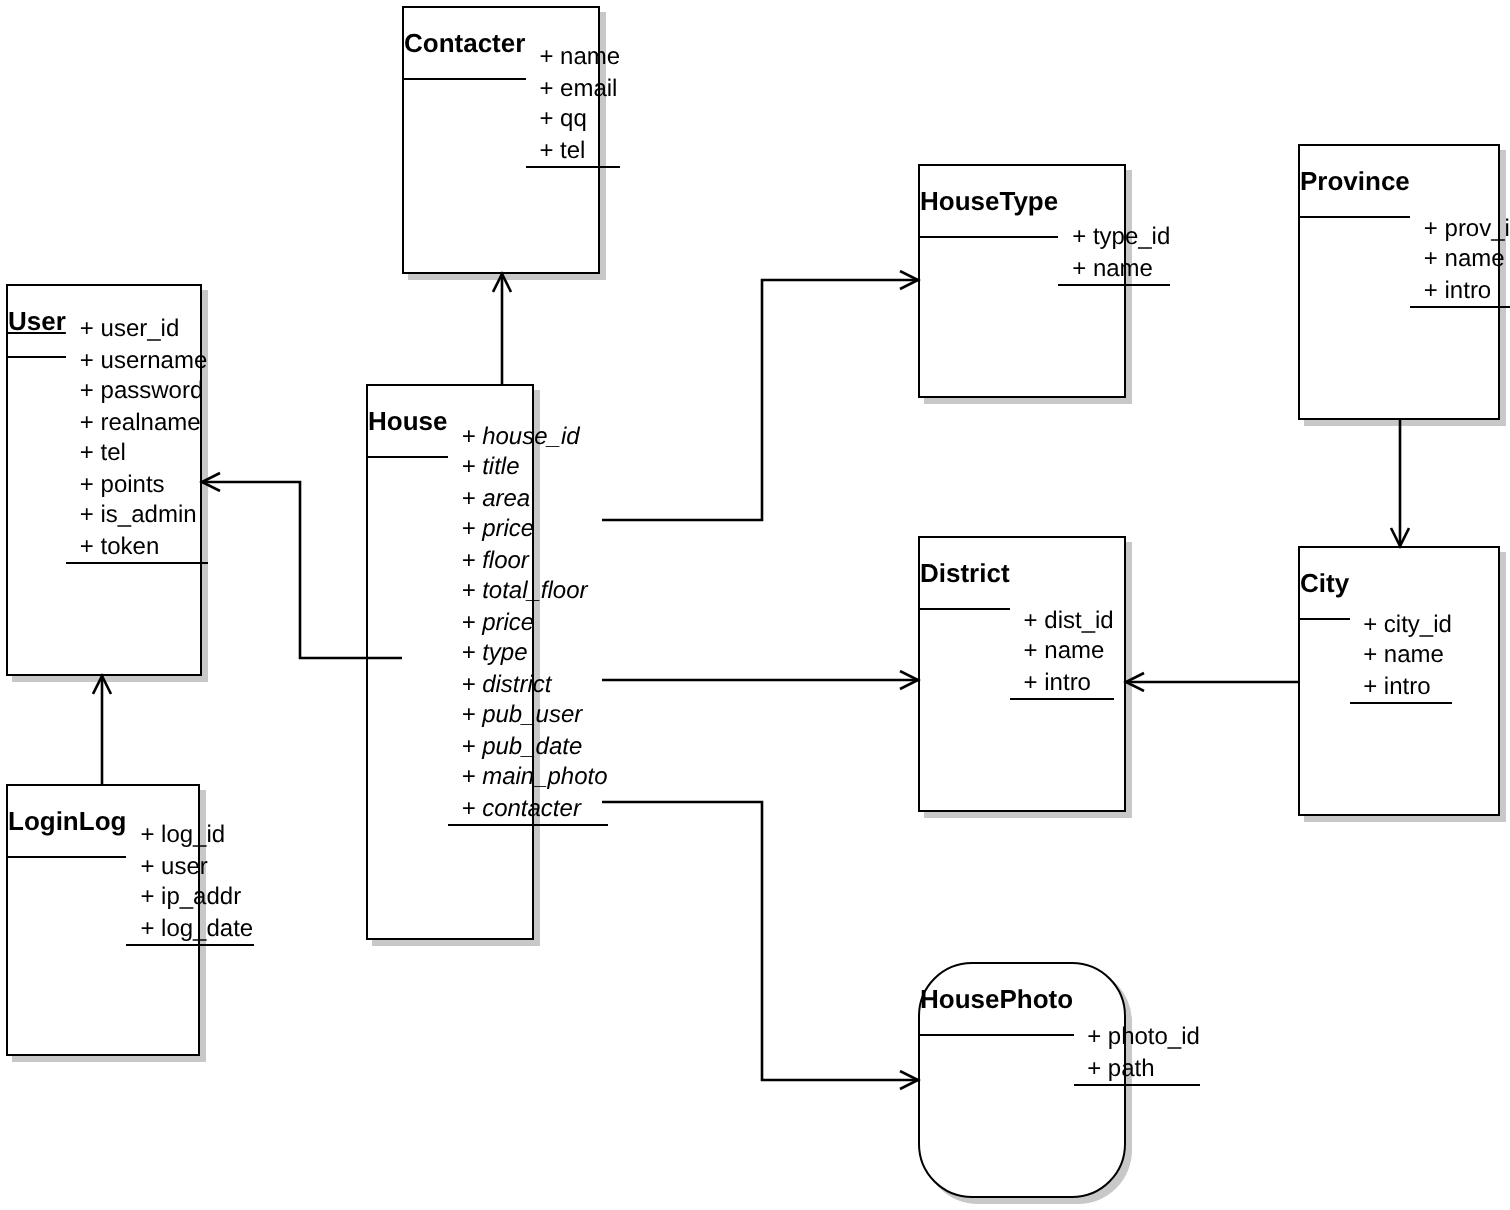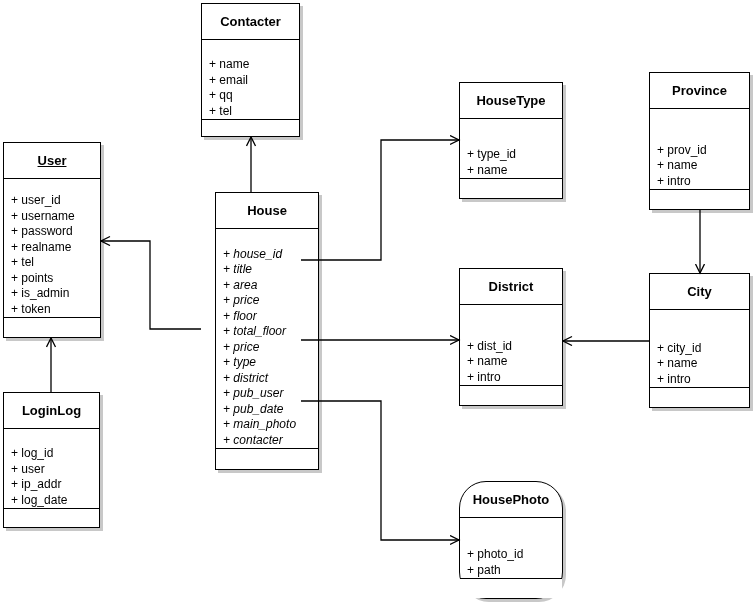--- a/index.html
+++ b/index.html
@@ -15,21 +15,21 @@
     font-family: "Liberation Sans", "DejaVu Sans", sans-serif;
     overflow: hidden;
   }
   .class-box {
     position: absolute;
     background: #ffffff;
     border: 1.5px solid #000000;
     box-shadow: 3px 3px 0 0 #c8c8c8;
     box-sizing: border-box;
     display: flex;
-    flex-direction: column;
+    flex-direction: row;
   }
   .class-title {
     box-sizing: border-box;
     border-bottom: 1px solid #000000;
     display: flex;
     align-items: center;
     justify-content: center;
     font-weight: bold;
     font-size: 13px;
     color: #000000;
@@ -98,21 +98,21 @@
     <div class="class-box" style="left: 3px; top: 392px; width: 97px; height: 136px;">
       <div class="class-title" style="height: 36px;">LoginLog</div>
       <div class="class-attrs" style="height: 80px;">
         <div class="attr-row">+ log_id</div>
         <div class="attr-row">+ user</div>
         <div class="attr-row">+ ip_addr</div>
         <div class="attr-row">+ log_date</div>
       </div>
       <div class="class-methods"></div>
     </div>
-    <div class="class-box" style="left: 215px; top: 192px; width: 104px; height: 278px;">
+    <div class="class-box" style="left: 183px; top: 192px; width: 84px; height: 278px;">
       <div class="class-title" style="height: 36px;">House</div>
       <div class="class-attrs" style="height: 220px; font-style: italic;">
         <div class="attr-row">+ house_id</div>
         <div class="attr-row">+ title</div>
         <div class="attr-row">+ area</div>
         <div class="attr-row">+ price</div>
         <div class="attr-row">+ floor</div>
         <div class="attr-row">+ total_floor</div>
         <div class="attr-row">+ price</div>
         <div class="attr-row">+ type</div>

